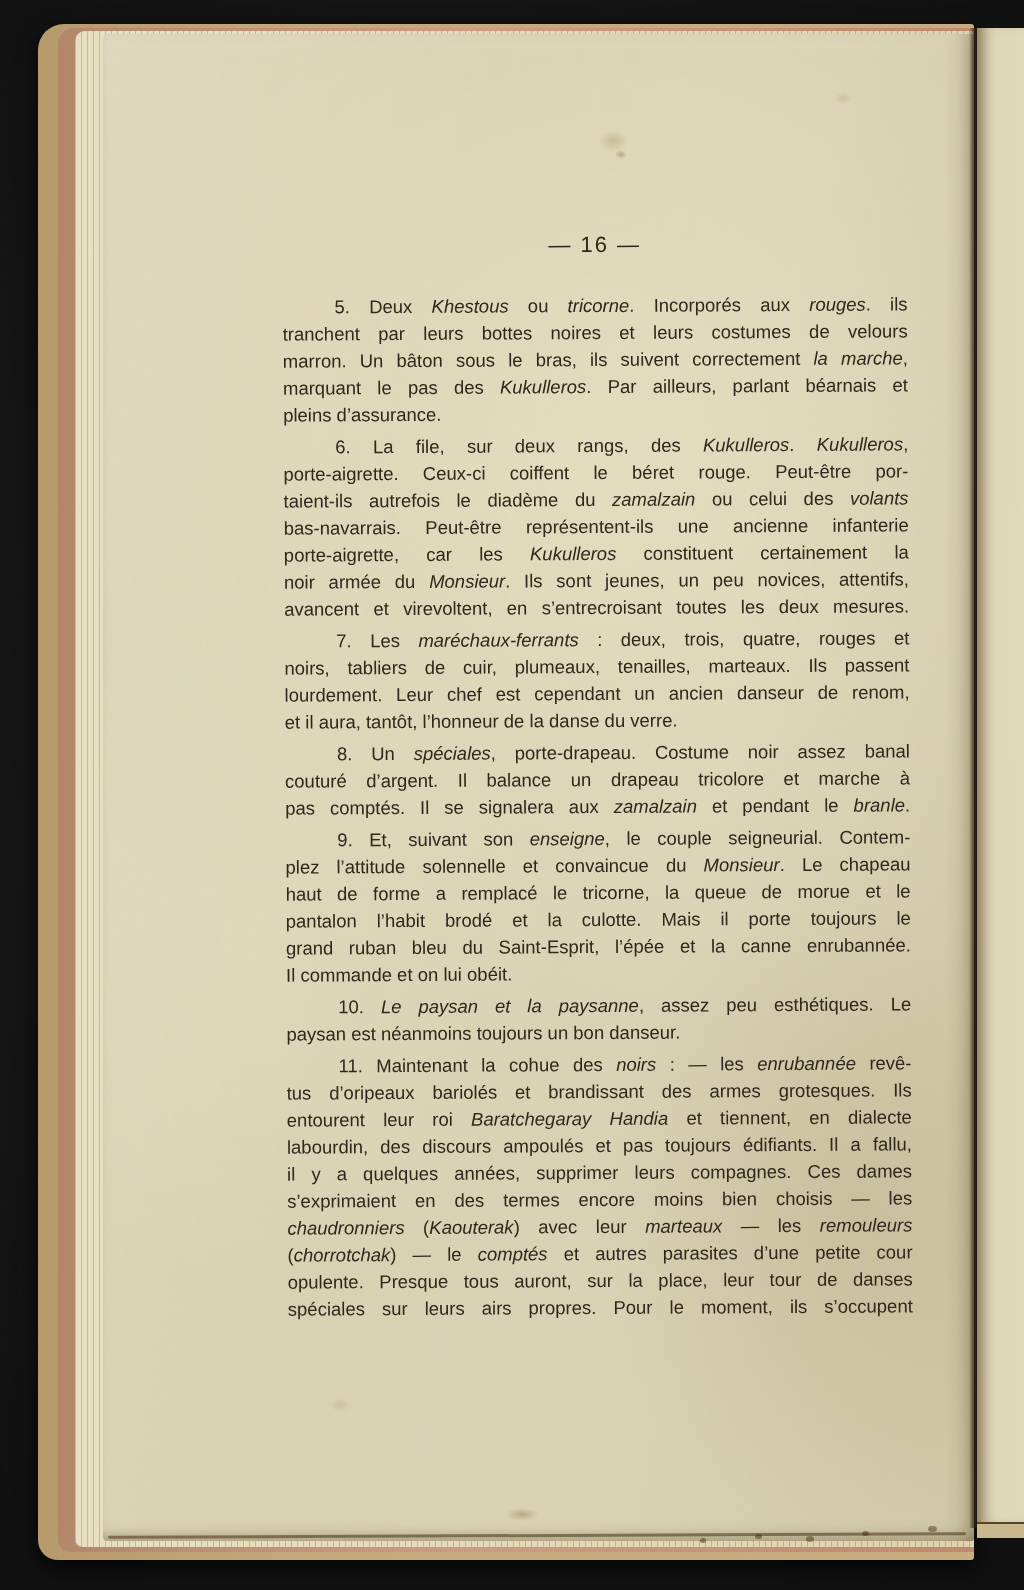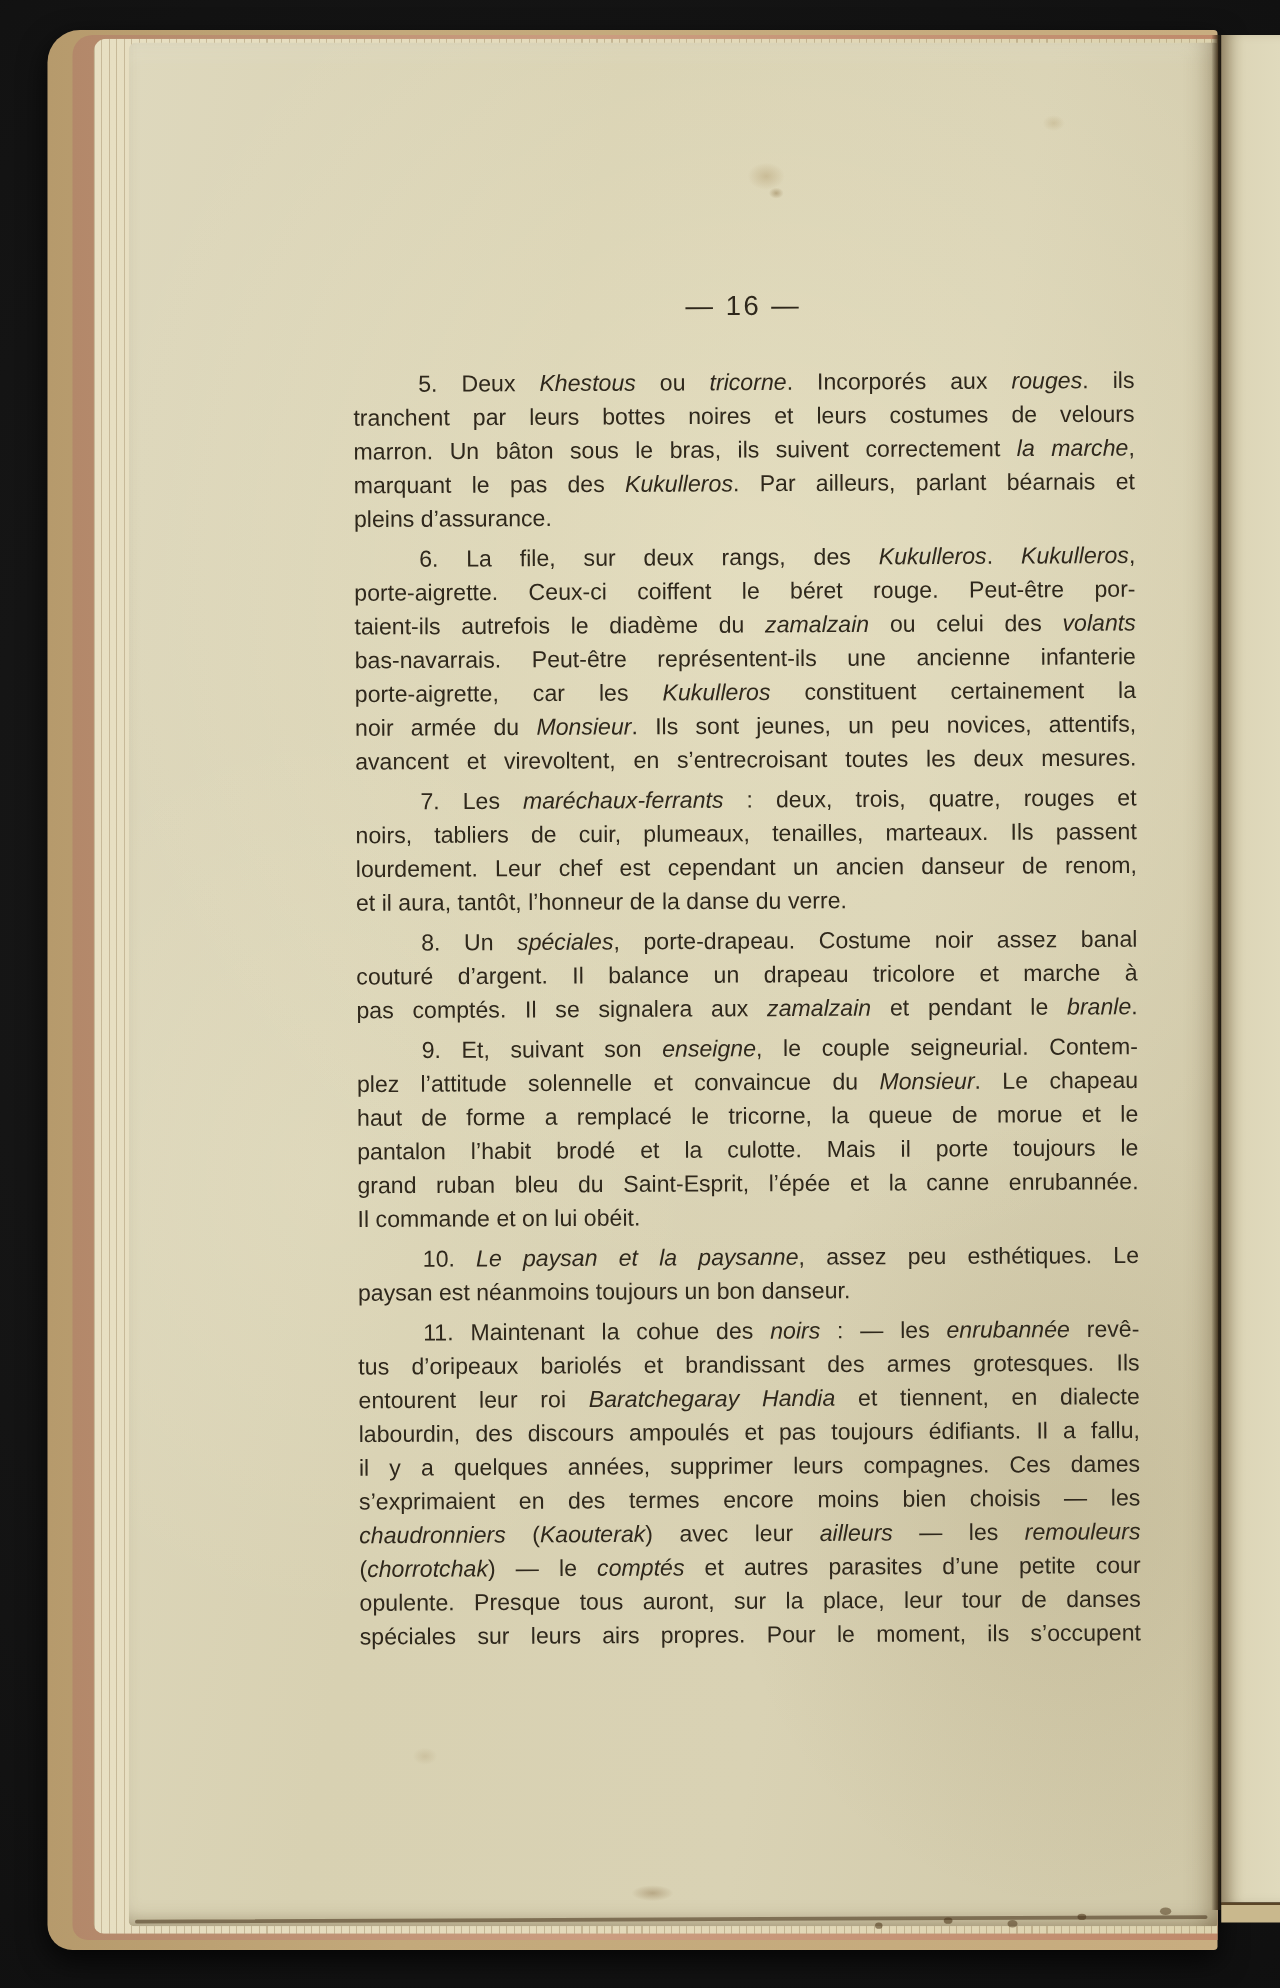--- a/index.html
+++ b/index.html
@@ -122,21 +122,21 @@
           <div class="line first"><span>10. </span><span class="it">Le paysan et la paysanne</span><span>, assez peu esthétiques. Le</span></div>
           <div class="line last"><span>paysan est néanmoins toujours un bon danseur.</span></div>
         </div>
         <div class="para">
           <div class="line first"><span>11. Maintenant la cohue des </span><span class="it">noirs</span><span> : — les </span><span class="it">enrubannée</span><span> revê-</span></div>
           <div class="line"><span>tus d’oripeaux bariolés et brandissant des armes grotesques. Ils</span></div>
           <div class="line"><span>entourent leur roi </span><span class="it">Baratchegaray Handia</span><span> et tiennent, en dialecte</span></div>
           <div class="line"><span>labourdin, des discours ampoulés et pas toujours édifiants. Il a fallu,</span></div>
           <div class="line"><span>il y a quelques années, supprimer leurs compagnes. Ces dames</span></div>
           <div class="line"><span>s’exprimaient en des termes encore moins bien choisis — les</span></div>
-          <div class="line"><span class="it">chaudronniers</span><span> (</span><span class="it">Kaouterak</span><span>) avec leur </span><span class="it">ailleurs</span><span> — les </span><span class="it">remouleurs</span></div>
+          <div class="line"><span class="it">chaudronniers</span><span> (</span><span class="it">Kaouterak</span><span>) avec leur </span><span class="it">marteaux</span><span> — les </span><span class="it">remouleurs</span></div>
           <div class="line"><span>(</span><span class="it">chorrotchak</span><span>) — le </span><span class="it">comptés</span><span> et autres parasites d’une petite cour</span></div>
           <div class="line"><span>opulente. Presque tous auront, sur la place, leur tour de danses</span></div>
           <div class="line"><span>spéciales sur leurs airs propres. Pour le moment, ils s’occupent</span></div>
         </div>
       </div>
   </div>
 
 </div>
 
 </body></html>

